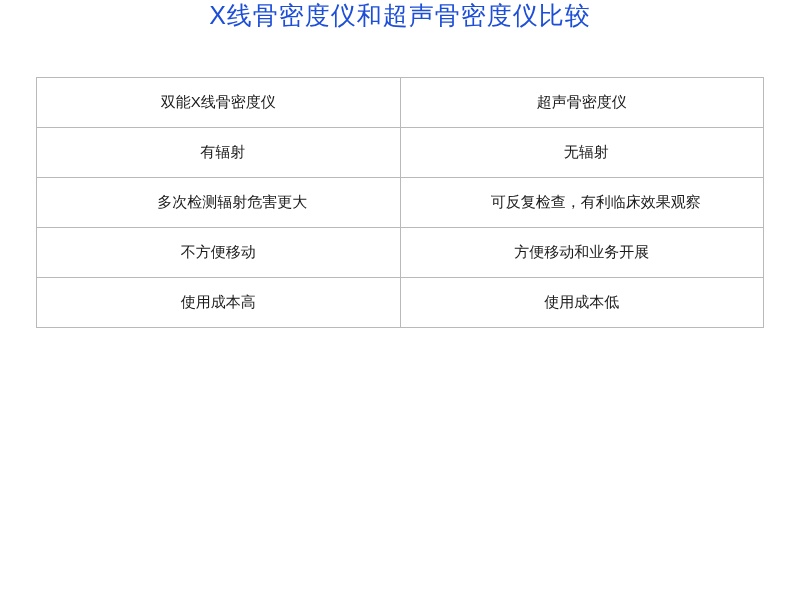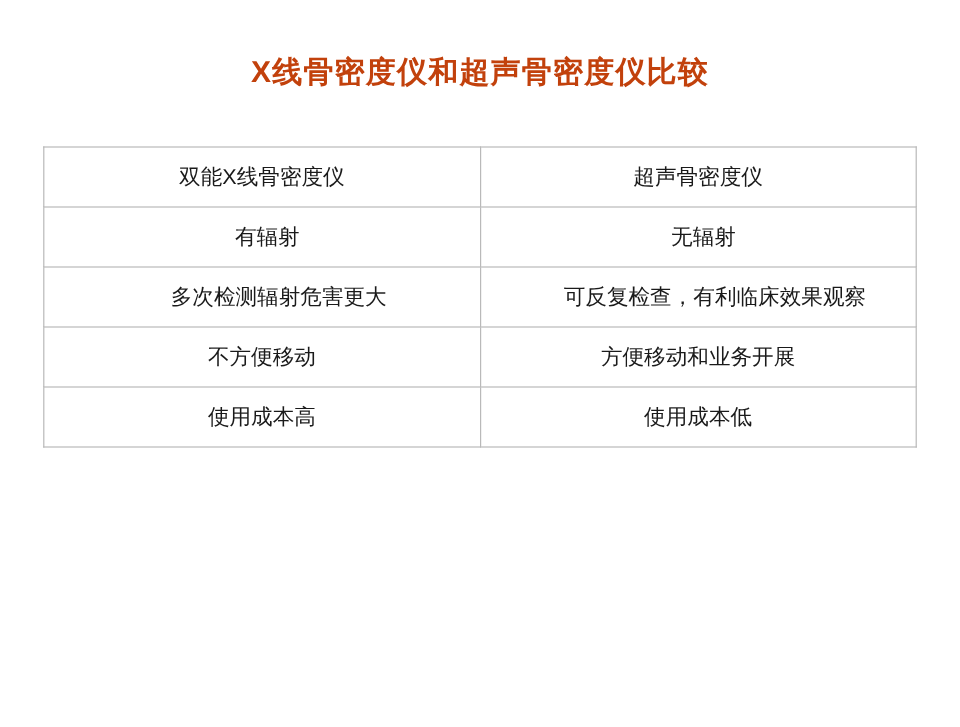--- a/index.html
+++ b/index.html
@@ -16,42 +16,41 @@
   }
   .page {
     position: relative;
     width: 800px;
     height: 606px;
     box-sizing: border-box;
   }
   .title {
     text-align: center;
     font-size: 25px;
-    font-weight: bold;
-    color: #c2410c;
+    font-weight: normal;
+    color: #1d4ed8;
     letter-spacing: 1px;
-    padding-top: 45px;
     padding-bottom: 0;
     line-height: 1.2;
   }
   .table-wrap {
     margin: 0 auto;
     margin-top: 47px;
     width: 728px;
   }
   table.compare {
     width: 100%;
     border-collapse: collapse;
     table-layout: fixed;
   }
   table.compare td {
     border: 1px solid #b9b9b9;
     text-align: center;
     vertical-align: middle;
-    font-size: 18px;
+    font-size: 15px;
     color: #1a1a1a;
     padding: 0 8px;
     line-height: 1.5;
   }
   
   tr.r0 td { height: 49px; }
   tr.r1 td { height: 49px; padding-left: 17px; }
   tr.r2 td { height: 97px; }
   tr.r3 td { height: 49px; padding-left: 36px; }
   tr.r4 td { height: 49px; }

